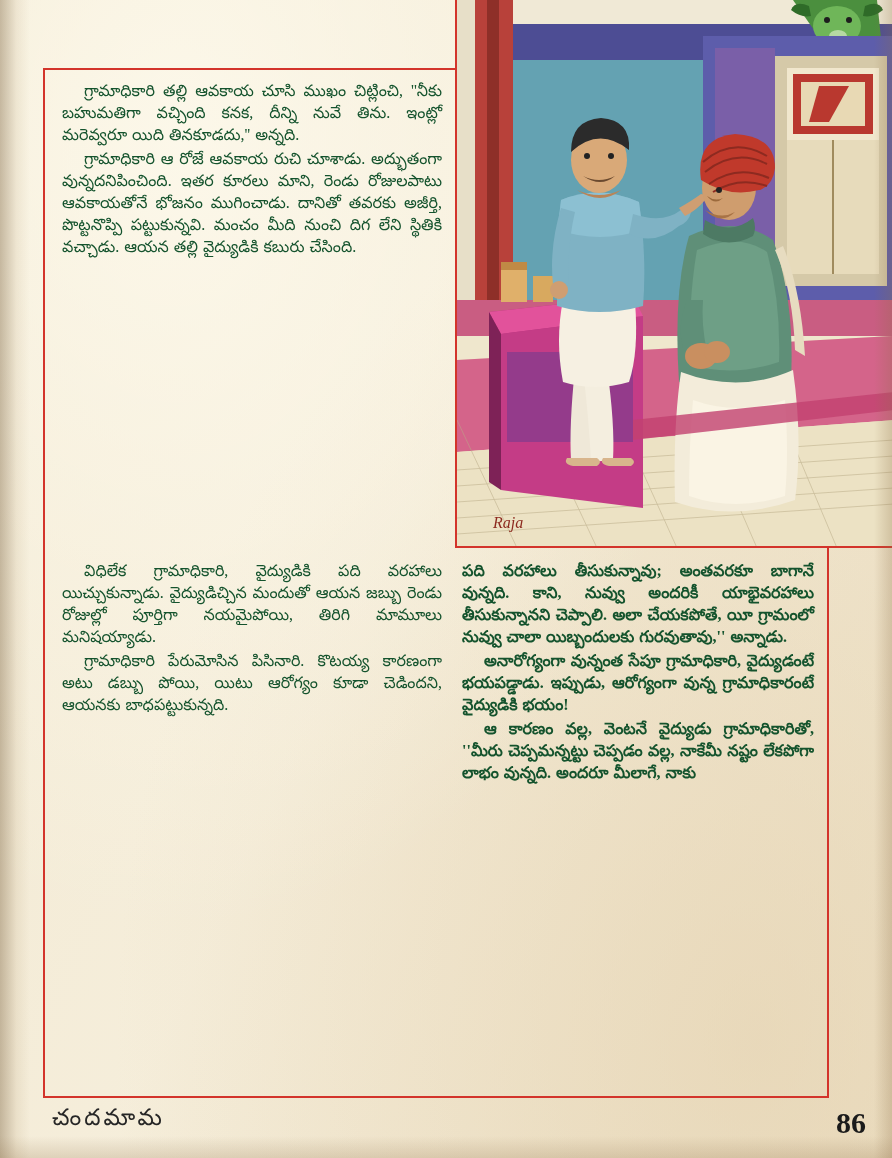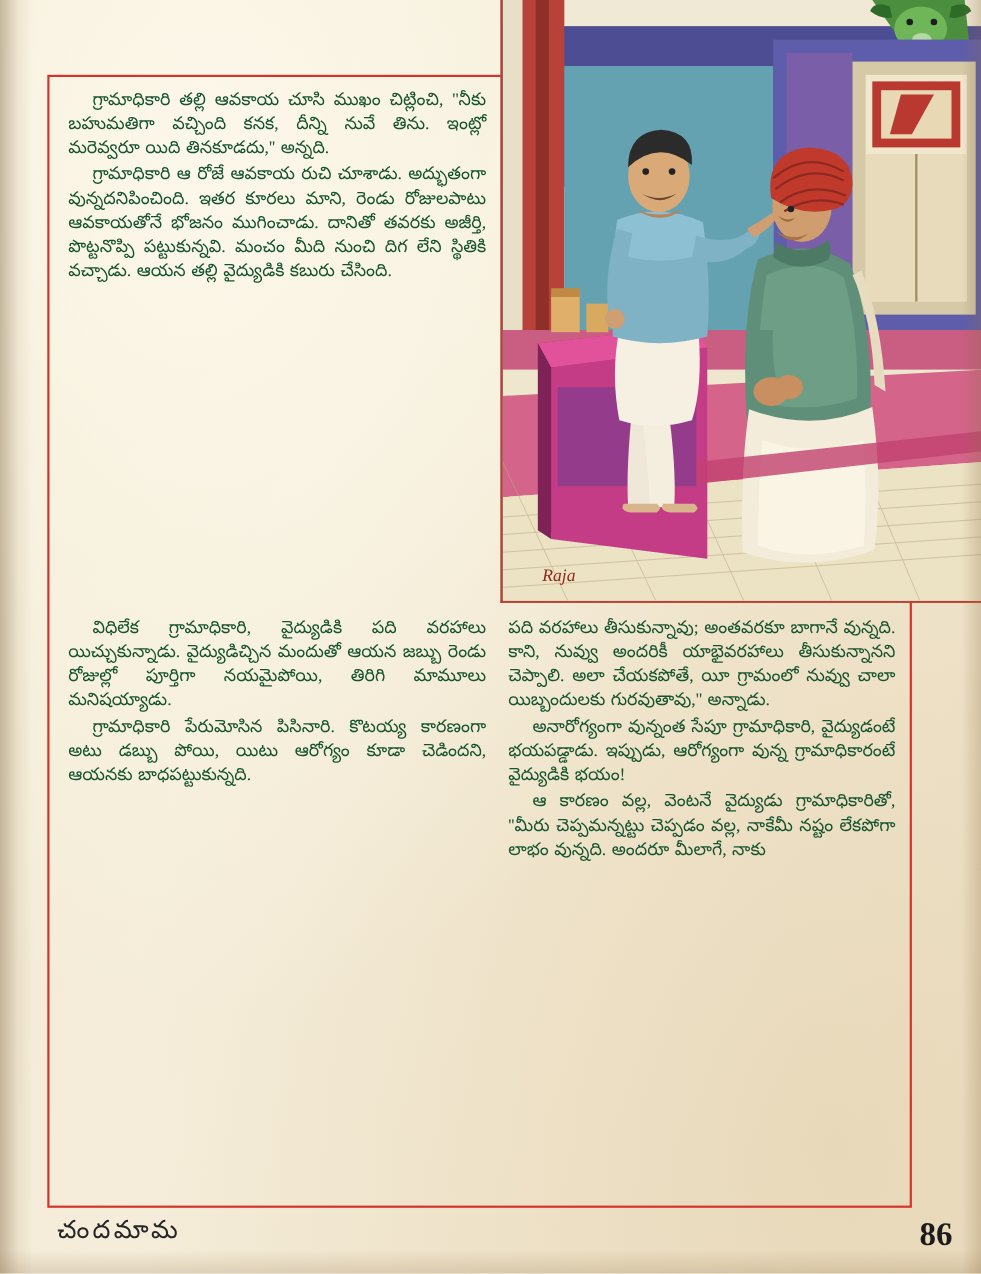--- a/index.html
+++ b/index.html
@@ -64,21 +64,21 @@
   .illustration {
     position: absolute;
     left: 455px;
     top: 0px;
     width: 437px;
     height: 548px;
     overflow: hidden;
     border-left: 2.5px solid #d3342b;
     border-bottom: 2.5px solid #d3342b;
     box-sizing: border-box;
-    background: #14b8a6;
+    background: #fca5a5;
     text-decoration: underline;
   }
 
   
   .col {
     position: absolute;
     box-sizing: border-box;
     color: #1a1a1a;
   }
   .col-upper-left {
@@ -88,20 +88,21 @@
   }
   .col-lower-left {
     left: 62px;
     top: 560px;
     width: 380px;
   }
   .col-lower-right {
     left: 462px;
     top: 560px;
     width: 352px;
+    font-weight: bold;
   }
 
   p.para {
     margin: 0 0 2px 0;
     text-indent: 22px;
     text-align: justify;
     font-size: 16px;
     line-height: 22px;
     letter-spacing: 0px;
     color: #14532d;

